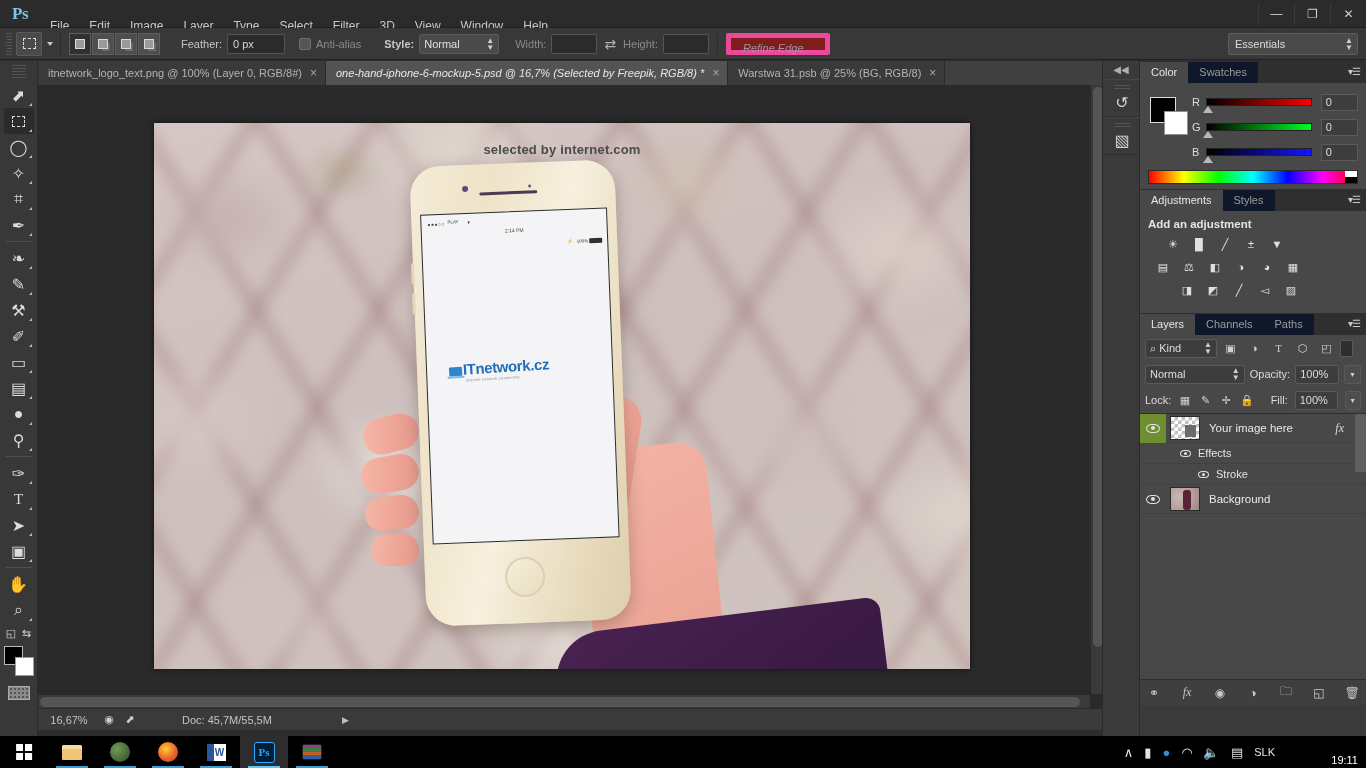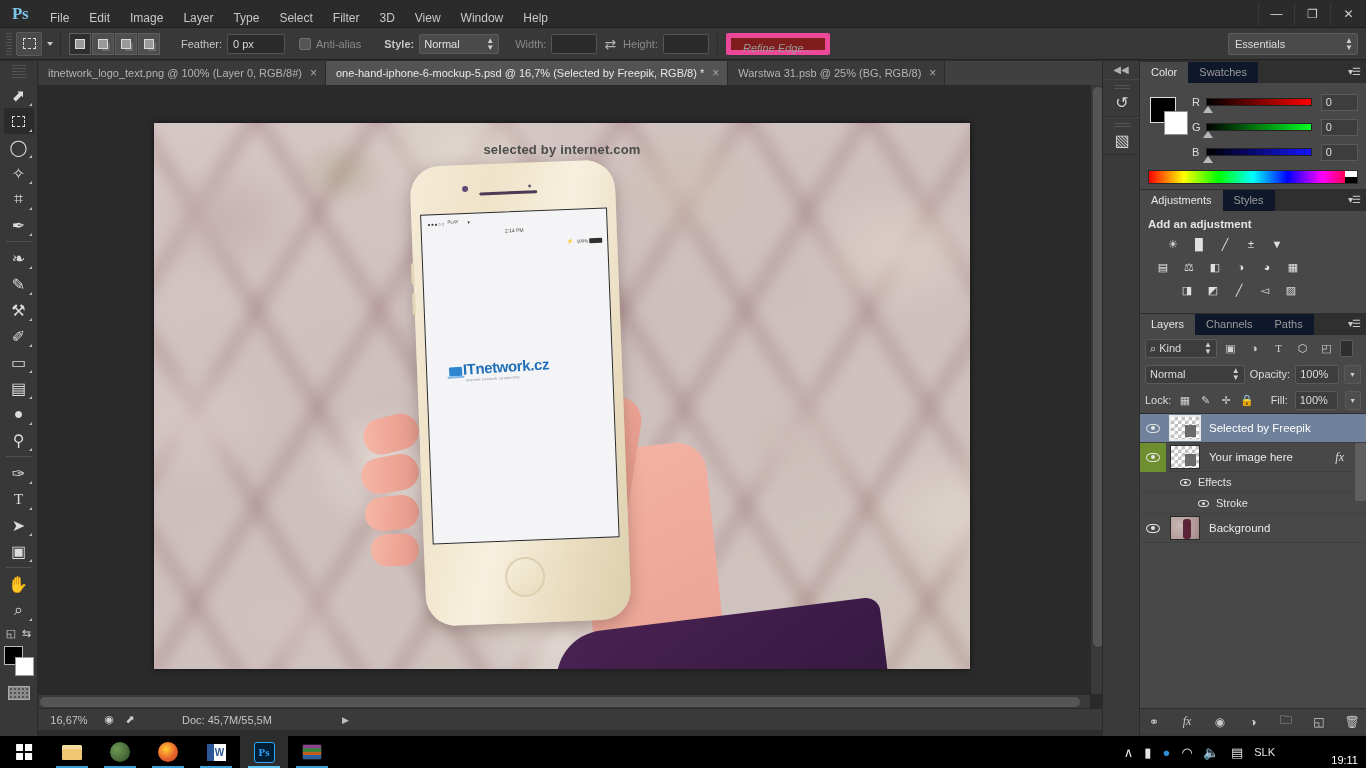--- a/index.html
+++ b/index.html
@@ -22,21 +22,21 @@
     background: #2b2b2b;
     display: flex; align-items: center;
     border-bottom: 1px solid #1e1e1e;
   }
   .ps-logo {
     width: 40px; height: 28px; display: flex; align-items: center; justify-content: center;
     color: #7fc3e8; font-size: 17px; font-weight: bold; letter-spacing: -0.5px;
     font-family: "Liberation Serif", serif;
   }
   .menu-item {
-    padding: 4px 10px; height: 28px; line-height: 28px;
+    padding: 12px 10px; height: 28px; line-height: 28px;
     color: #c8c8c8; font-size: 12px; cursor: default;
   }
   .win-ctrls { position: absolute; right: 0; top: 0; height: 28px; display: flex; }
   .win-btn {
     width: 36px; height: 22px; margin-top: 3px;
     display: flex; align-items: center; justify-content: center;
     color: #d0d0d0; font-size: 12px;
     border-left: 1px solid #3a3a3a;
   }
 
@@ -96,21 +96,21 @@
   
   .tabbar {
     position:absolute; left: 38px; top: 61px; width: 1066px; height: 24px;
     background: #404040; display:flex; align-items:flex-end;
   }
   .tab {
     height: 24px; display:flex; align-items:center; padding: 0 8px 0 10px;
     font-size: 11px; color: #b4b4b4; background:#3a3a3a;
     border-right: 1px solid #2b2b2b; max-width: 420px; white-space:nowrap;
   }
-  .tab.active { background:#535353; color:#e8e8e8; }
+  .tab.active { background:#535353; color:#e8e8e8;font-style:italic; }
   .tab .x { margin-left: 8px; color:#a8a8a8; font-size: 12px; line-height: 10px; }
 
   
   .toolbar {
     position:absolute; left: 0; top: 61px; width: 38px; height: 675px;
     background: #383838; border-right: 1px solid #2a2a2a;
     display:flex; flex-direction:column; align-items:center; padding-top: 4px;
   }
   .tb-grip { width: 14px; height: 14px; margin-bottom: 3px;
     background: repeating-linear-gradient(to bottom,#6d6d6d 0 1px,transparent 1px 3px); opacity:.5;}
@@ -686,29 +686,20 @@
         <span class="lock-ico">▦</span>
         <span class="lock-ico">✎</span>
         <span class="lock-ico">✛</span>
         <span class="lock-ico">🔒</span>
         <span class="op-label" style="margin-left:10px">Fill:</span>
         <span class="op-val">100%</span>
         <span class="op-drop">▼</span>
       </div>
 
       <div class="lay-list">
-        <div class="layer selected">
-          <div class="eye-col">
-              <span class="eye"></span>
-            </div>
-          <div class="thumb sel-ring">
-              <span class="glyph"></span>
-            </div>
-          <div class="lay-name">Selected by Freepik</div>
-        </div>
 
         <div class="layer">
           <div class="eye-col green">
               <span class="eye"></span>
             </div>
           <div class="thumb">
               <span class="glyph"></span>
             </div>
           <div class="lay-name">Your image here</div>
           <div class="fx-mark">fx</div>

